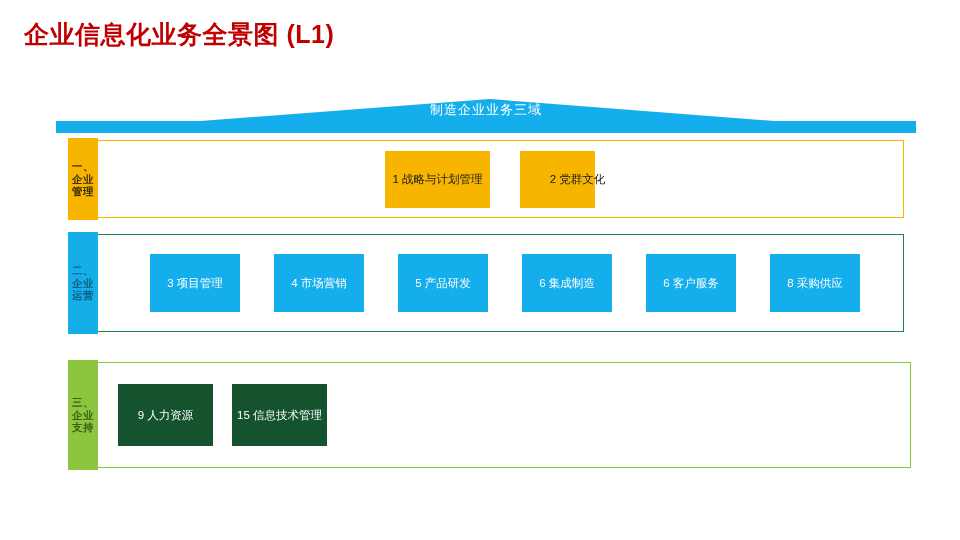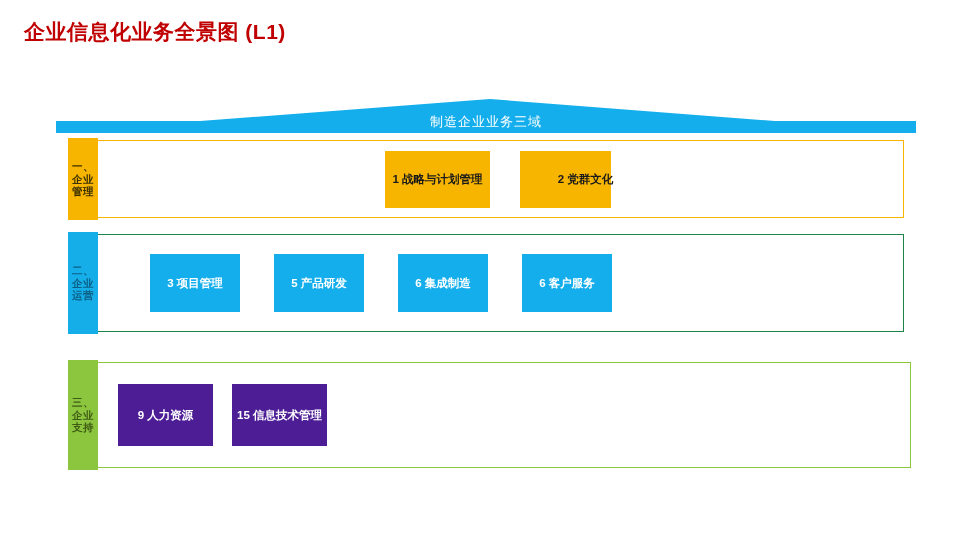--- a/index.html
+++ b/index.html
@@ -13,21 +13,21 @@
     position: relative;
     overflow: hidden;
     font-family: "Liberation Sans", "DejaVu Sans", sans-serif;
   }
 
   
   #page-title {
     position: absolute;
     left: 24px;
     top: 18px;
-    font-size: 21px;
+    font-size: 25px;
     font-weight: bold;
     color: #C00000;
     letter-spacing: 0.5px;
     white-space: nowrap;
   }
 
   
   #roof {
     position: absolute;
     left: 56px;
@@ -38,21 +38,21 @@
   #roof svg { display: block; }
   #roof-label {
     position: absolute;
     left: 0;
     top: 0;
     width: 860px;
     height: 34px;
     display: flex;
     align-items: flex-end;
     justify-content: center;
-    padding-bottom: 2px;
+    padding-bottom: 14px;
     box-sizing: border-box;
     color: #ffffff;
     font-size: 13px;
     font-weight: normal;
     letter-spacing: 1px;
   }
 
   
   .row {
     position: absolute;
@@ -87,21 +87,21 @@
     align-items: center;
     z-index: 2;
   }
   .cell {
     box-sizing: border-box;
     display: flex;
     align-items: center;
     justify-content: center;
     text-align: left;
     font-size: 11.5px;
-    font-weight: bold;
+    font-weight: normal;
     white-space: nowrap;
   }
 
   
   #row-management {
     left: 68px;
     top: 140px;
     width: 836px;
     height: 78px;
   }
@@ -117,21 +117,21 @@
   }
   #row-management .row-items {
     left: 317px;
   }
   #row-management .cell {
     background: #F7B500;
     color: #1a1a1a;
     height: 57px;
   }
   #cell-1 { width: 105px; margin-right: 30px; }
-  #cell-2 { width: 91px; padding-left: 40px; }
+  #cell-2 { width: 75px; padding-left: 40px; }
 
   
   #row-operation {
     left: 68px;
     top: 234px;
     width: 836px;
     height: 98px;
   }
   #row-operation .row-frame {
     border: 1.6px solid #1E8449;
@@ -169,21 +169,21 @@
     top: -2px;
     width: 30px;
     height: 110px;
     background: #8CC63F;
     color: #3f5c14;
   }
   #row-support .row-items {
     left: 50px;
   }
   #row-support .cell {
-    background: #4c1d95;
+    background: #14532d;
     color: #ffffff;
     width: 95px;
     height: 62px;
     margin-right: 19px;
   }
   #row-support .cell:last-child { margin-right: 8px; }
 </style>
 </head>
 <body>
 
@@ -216,23 +216,25 @@
   <div class="row-frame"></div>
   <div class="row-tag">
     <span>
       <span>二、</span><br>
       <span>企业</span><br>
       <span>运营</span>
     </span>
   </div>
   <div class="row-items">
     <div class="cell">3 项目管理</div>
+    <div class="cell">4 市场营销</div>
     <div class="cell">5 产品研发</div>
     <div class="cell">6 集成制造</div>
     <div class="cell">6 客户服务</div>
+    <div class="cell">8 采购供应</div>
   </div>
 </div>
 
 <div class="row" id="row-support">
   <div class="row-frame"></div>
   <div class="row-tag">
     <span>
       <span>三、</span><br>
       <span>企业</span><br>
       <span>支持</span>

